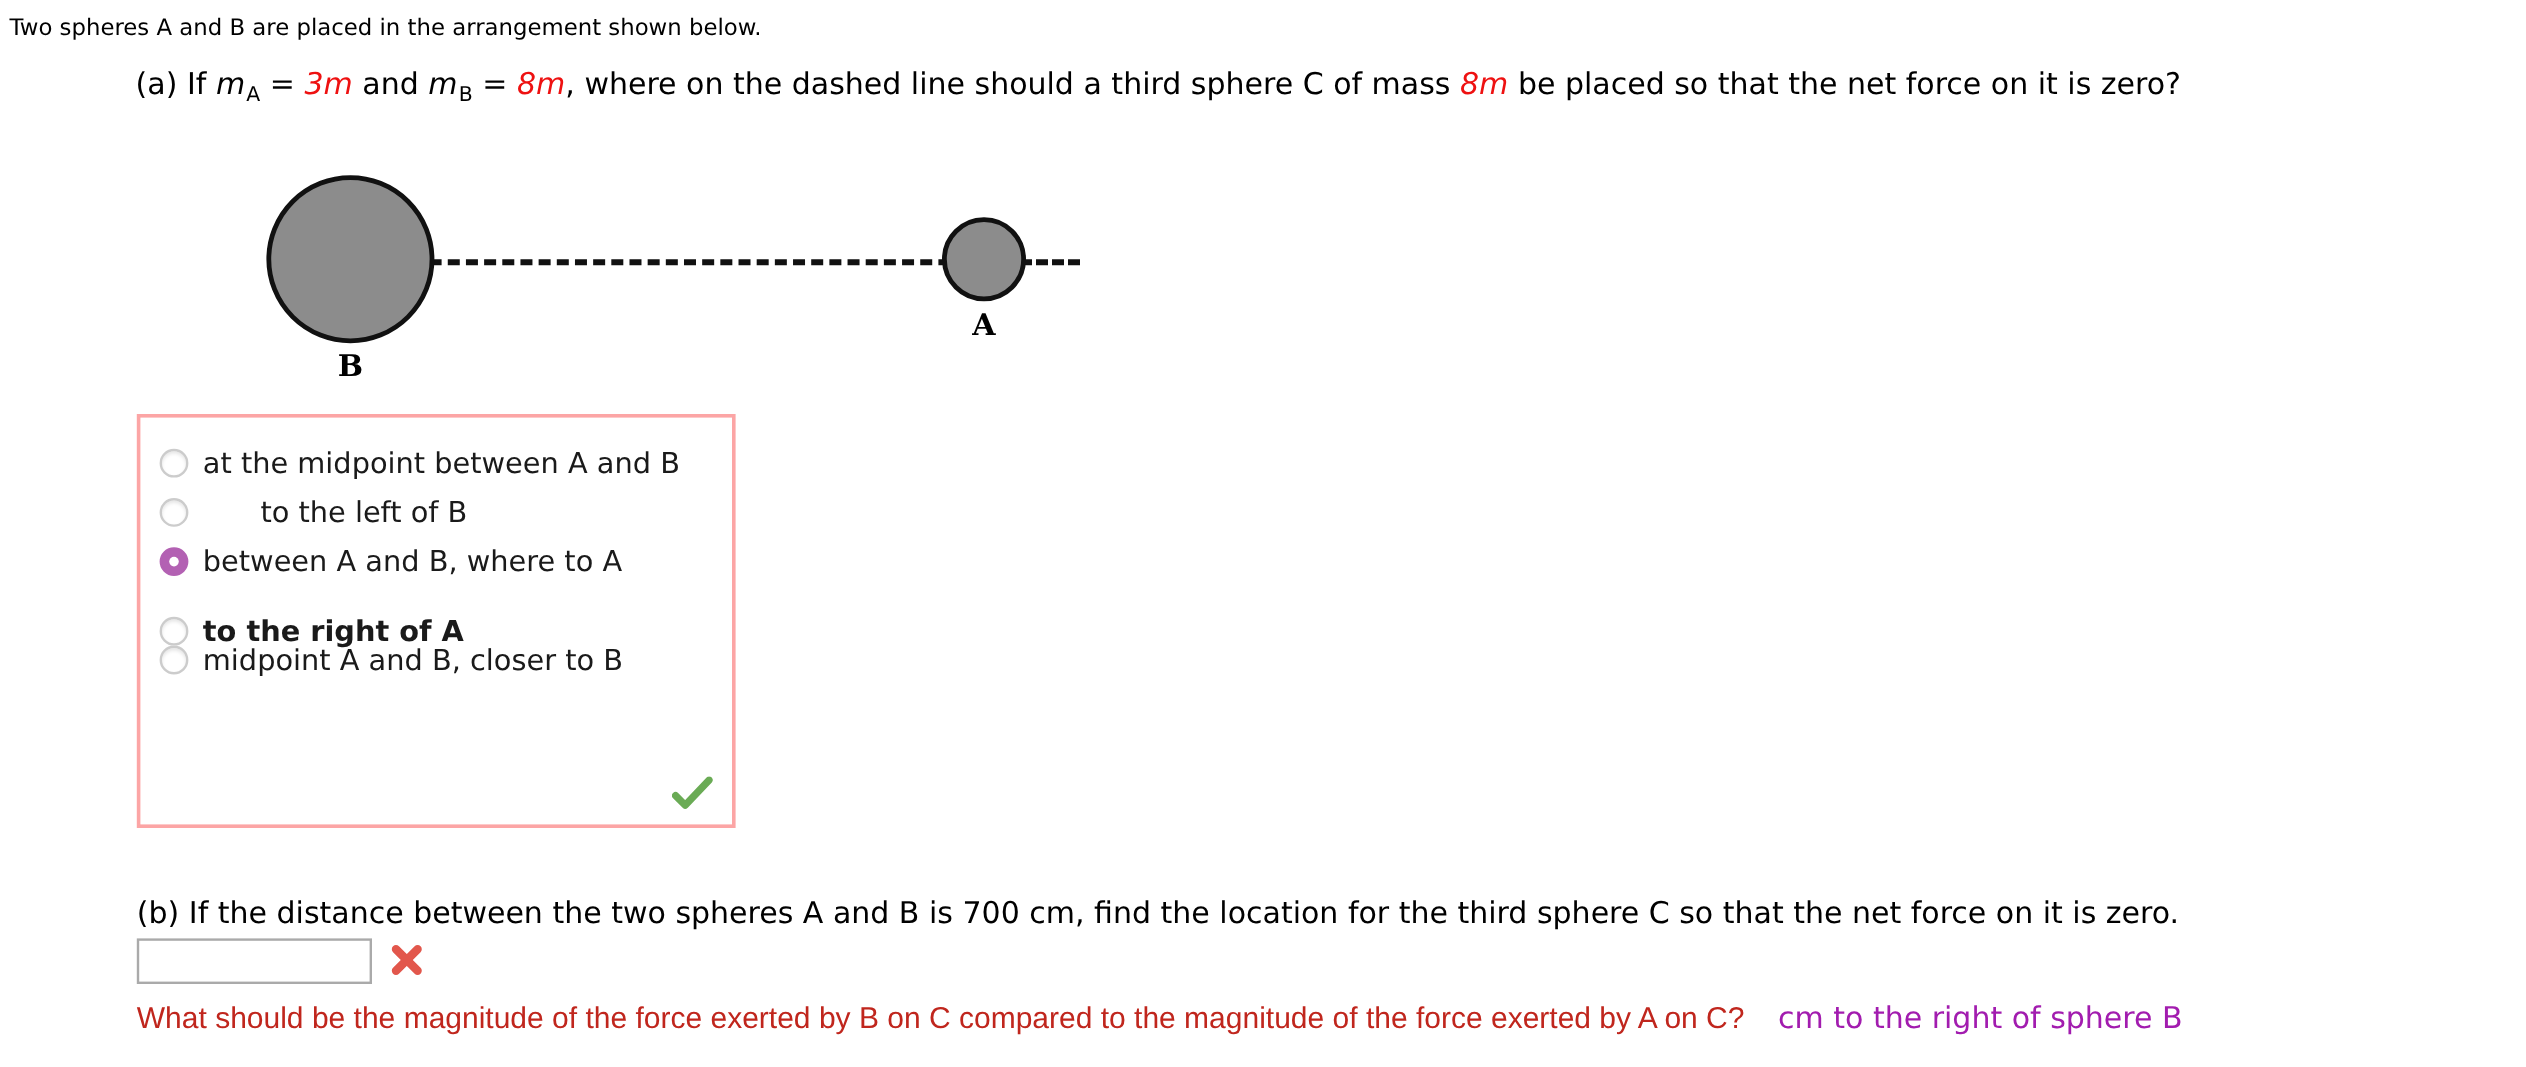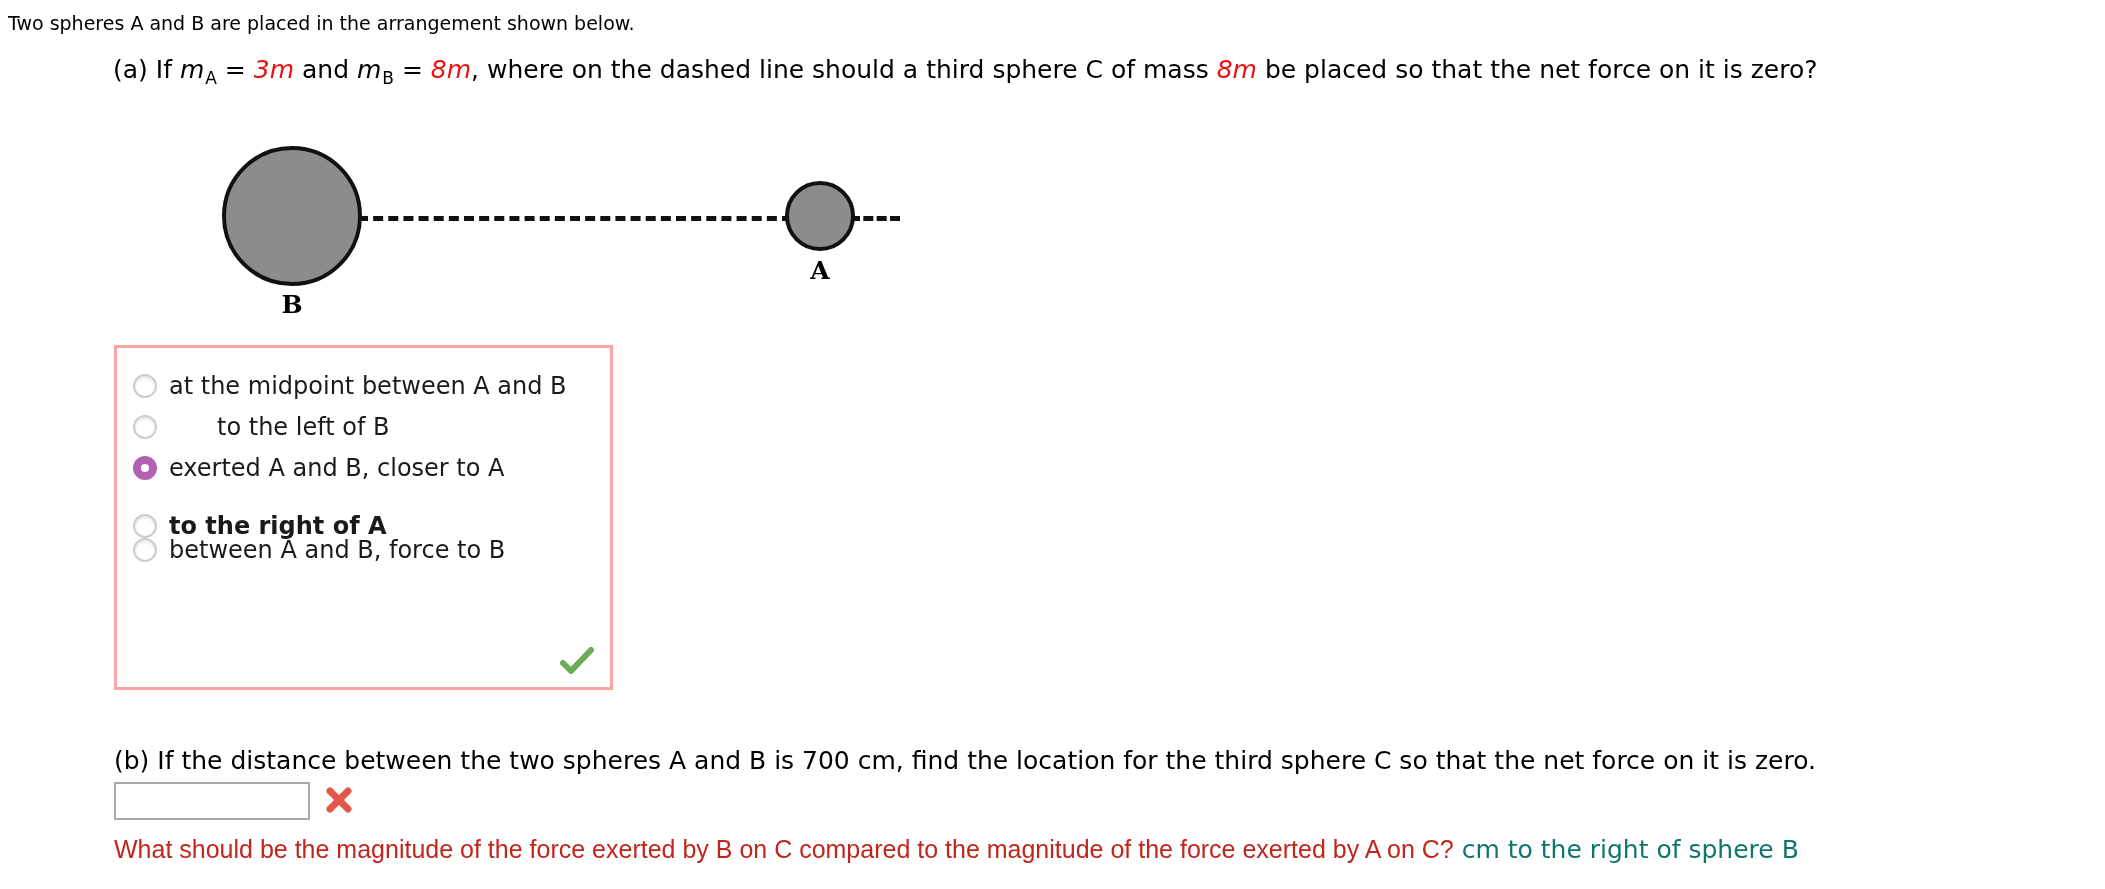--- a/index.html
+++ b/index.html
@@ -202,22 +202,23 @@
     top: 834px;
     font-size: 25px;
     line-height: 30px;
     white-space: nowrap;
   }
   #feedback-question {
     color: #c0261d;
     font-family: "Liberation Sans Narrow", "Liberation Sans", sans-serif;
   }
   #feedback-suffix {
-    color: #0f766e;
-    font-family: "DejaVu Sans", sans-serif;
+    color: #a21caf;
+    font-family: "DejaVu Sans", sans-serif;
+    margin-left: 20px;
   }
 </style>
 </head>
 <body>
 
 <div id="intro-line">Two spheres A and B are placed in the arrangement shown below.</div>
 
 <div id="part-a-line">
   <span>(a) If </span><span class="mvar">m</span><span class="sub">A</span><span> = </span><span class="red mvar">3m</span><span> and </span><span class="mvar">m</span><span class="sub">B</span><span> = </span><span class="red mvar">8m</span><span>, where on the dashed line should a third sphere C of mass </span><span class="red mvar">8m</span><span> be placed so that the net force on it is zero?</span>
 </div>
@@ -241,31 +242,31 @@
     <span class="choice-label">at the midpoint between A and B</span>
   </div>
 
   <div class="choice-row" style="top:63px;gap:48px;">
     <span class="radio radio-off"></span>
     <span class="choice-label">to the left of B</span>
   </div>
 
   <div class="choice-row" style="top:104px;">
     <span class="radio radio-on"></span>
-    <span class="choice-label">exerted A and B, closer to A</span>
+    <span class="choice-label">between A and B, where to A</span>
   </div>
 
   <div class="choice-row" style="top:162px;font-weight:bold;">
     <span class="radio radio-off"></span>
     <span class="choice-label">to the right of A</span>
   </div>
 
   <div class="choice-row" style="top:186px;">
     <span class="radio radio-off"></span>
-    <span class="choice-label">between A and B, force to B</span>
+    <span class="choice-label">midpoint A and B, closer to B</span>
   </div>
 
   <svg id="check-mark" viewBox="0 0 34 30">
     <path d="M3 16 L11 24 L31 3" fill="none" stroke="#6aab55" stroke-width="6" stroke-linecap="round" stroke-linejoin="round"></path>
   </svg>
 </div>
 
 <div id="part-b-line">(b) If the distance between the two spheres A and B is 700 cm, find the location for the third sphere C so that the net force on it is zero.</div>
 
 <input id="answer-input" type="text" value="" style="">

